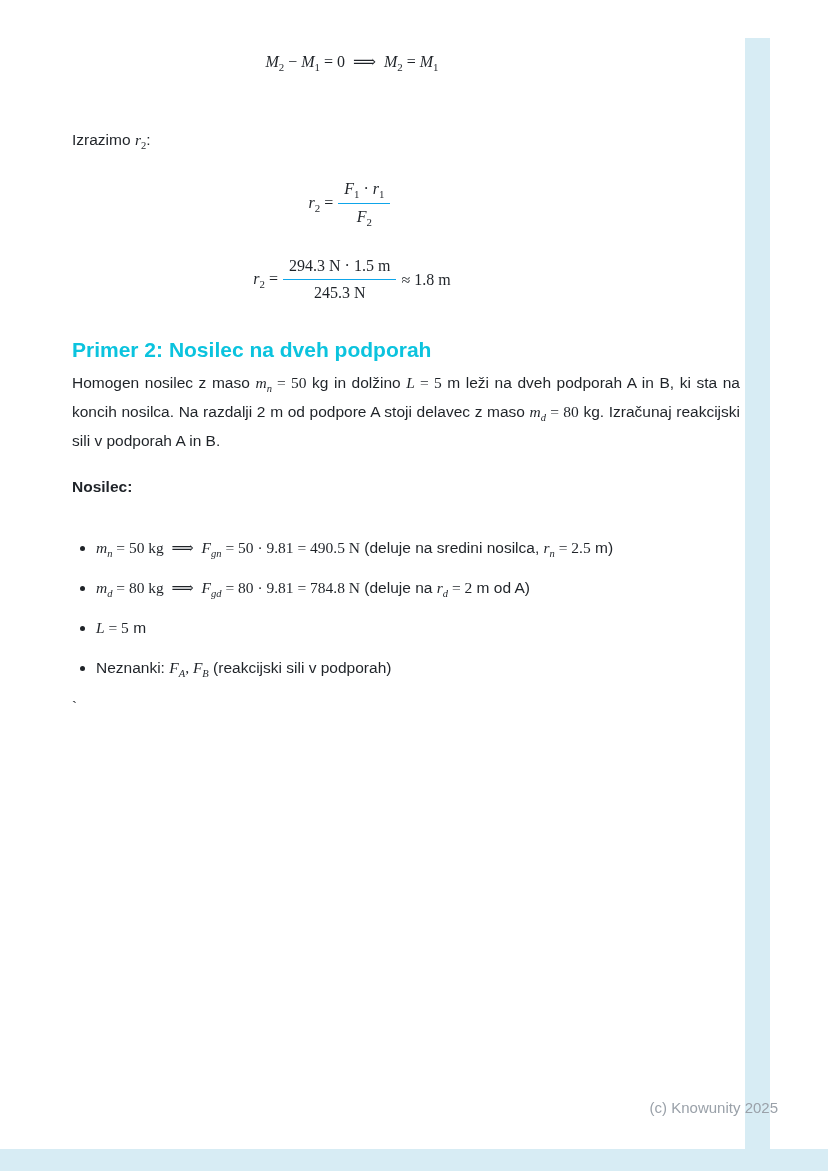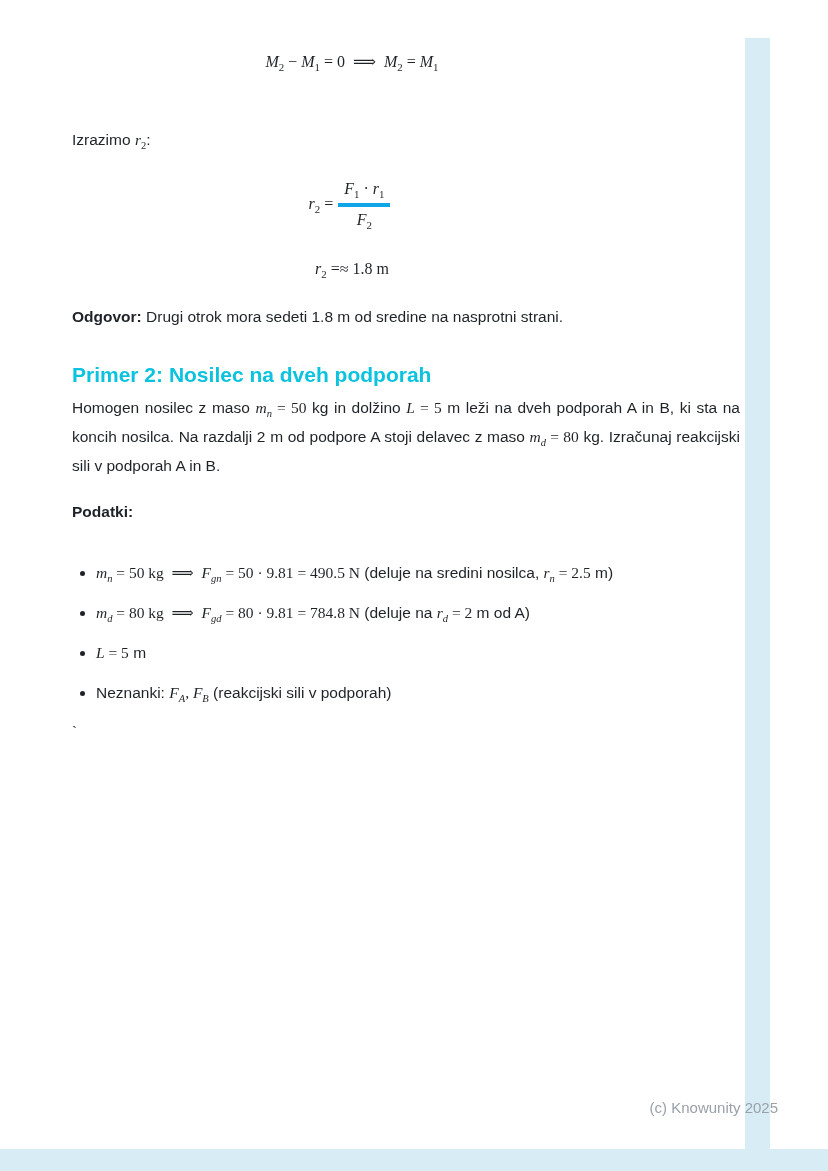--- a/index.html
+++ b/index.html
@@ -18,21 +18,21 @@
     background:var(--stripe-color,#d7ecf4);
   }
   .content { position:relative; padding:46px 88px 0 72px; }
   .equation { width:560px; text-align:center; font-size:16px; line-height:1.3; }
   .math { font-family:"Liberation Serif","DejaVu Serif","DejaVu Sans",serif; }
   sub { font-size:68%; line-height:0; }
   .frac {
     display:inline-flex; flex-direction:column; vertical-align:middle;
     margin:0 5px; text-align:center;
   }
-  .fnum { border-bottom:4px solid #0ea5e9; padding:0 6px 3px; }
+  .fnum { border-bottom:1px solid #0ea5e9; padding:0 6px 3px; }
   .fden { padding-top:3px; }
   .text { line-height:1.5; }
   .bold { font-weight:700; }
   #eq-moment { margin-top:6px; }
   #eq-torque { margin-top:52px; }
   #lbl-izrazimo { margin-top:55px; }
   #eq-r2 { margin-top:28px; }
   #lbl-vstavimo { margin-top:40px; }
   #eq-r2-values { margin-top:28px; }
   #answer { margin-top:26px; line-height:1.5; }
@@ -65,33 +65,32 @@
 
   <div id="eq-r2" class="equation">
     <span><span class="math"><i>r</i><sub>2</sub> =</span></span><span class="frac math">
         <span class="fnum"><span class="math"><i>F</i><sub>1</sub> · <i>r</i><sub>1</sub></span></span>
         <span class="fden"><span class="math"><i>F</i><sub>2</sub></span></span>
       </span>
   </div>
 
 
   <div id="eq-r2-values" class="equation">
-    <span><span class="math"><i>r</i><sub>2</sub> =</span></span><span><span class="math">≈ 1.8 m</span></span>
+    <span><span class="math"><i>r</i><sub>2</sub> =</span></span><span class="frac math">
+        <span class="fnum"><span class="math">294.3 N · 1.5 m</span></span>
+        <span class="fden"><span class="math">245.3 N</span></span>
+      </span><span><span class="math">≈ 1.8 m</span></span>
   </div>
 
-  <p id="answer" class="text">
-    <strong class="bold">Odgovor:</strong>
-    <span>Drugi otrok mora sedeti 1.8 m od sredine na nasprotni strani.</span>
-  </p>
 
   <h2 class="section-heading">Primer 2: Nosilec na dveh podporah</h2>
 
   <p id="problem">Homogen nosilec z maso <span class="math"><i>m</i><sub><i>n</i></sub> = 50</span> kg in dolžino <span class="math"><i>L</i> = 5</span> m leži na dveh podporah A in B, ki sta na koncih nosilca. Na razdalji 2 m od podpore A stoji delavec z maso <span class="math"><i>m</i><sub><i>d</i></sub> = 80</span> kg. Izračunaj reakcijski sili v podporah A in B.</p>
 
-  <p id="podatki" class="bold text">Podatki:</p>
+  <p id="podatki" class="bold text">Nosilec:</p>
 
   <ul class="data-list">
     <li><span class="math"><i>m</i><sub><i>n</i></sub> = 50 kg ⟹ <i>F</i><sub><i>gn</i></sub> = 50 · 9.81 = 490.5 N</span> (deluje na sredini nosilca, <span class="math"><i>r</i><sub><i>n</i></sub> = 2.5</span> m)</li>
     <li><span class="math"><i>m</i><sub><i>d</i></sub> = 80 kg ⟹ <i>F</i><sub><i>gd</i></sub> = 80 · 9.81 = 784.8 N</span> (deluje na <span class="math"><i>r</i><sub><i>d</i></sub> = 2</span> m od A)</li>
     <li><span class="math"><i>L</i> = 5</span> m</li>
     <li>Neznanki: <span class="math"><i>F</i><sub><i>A</i></sub>, <i>F</i><sub><i>B</i></sub></span> (reakcijski sili v podporah)</li>
   </ul>
 
   <p id="stray">`</p>
 

